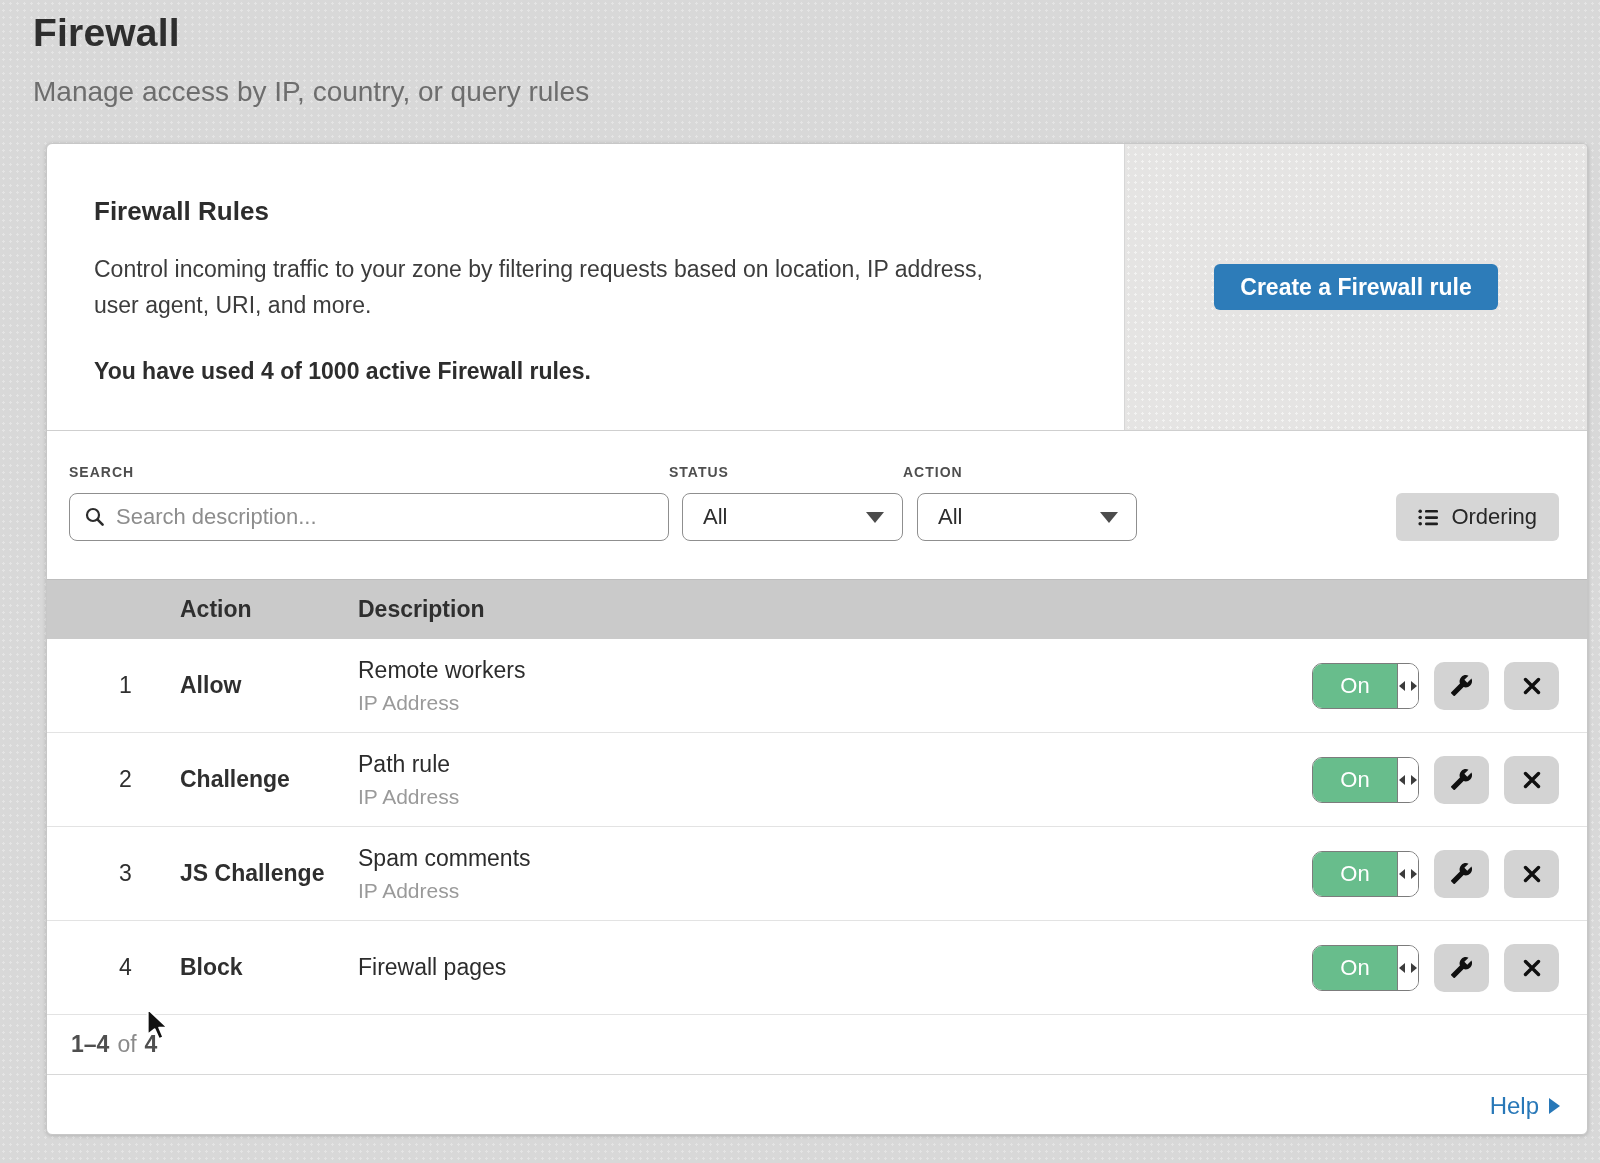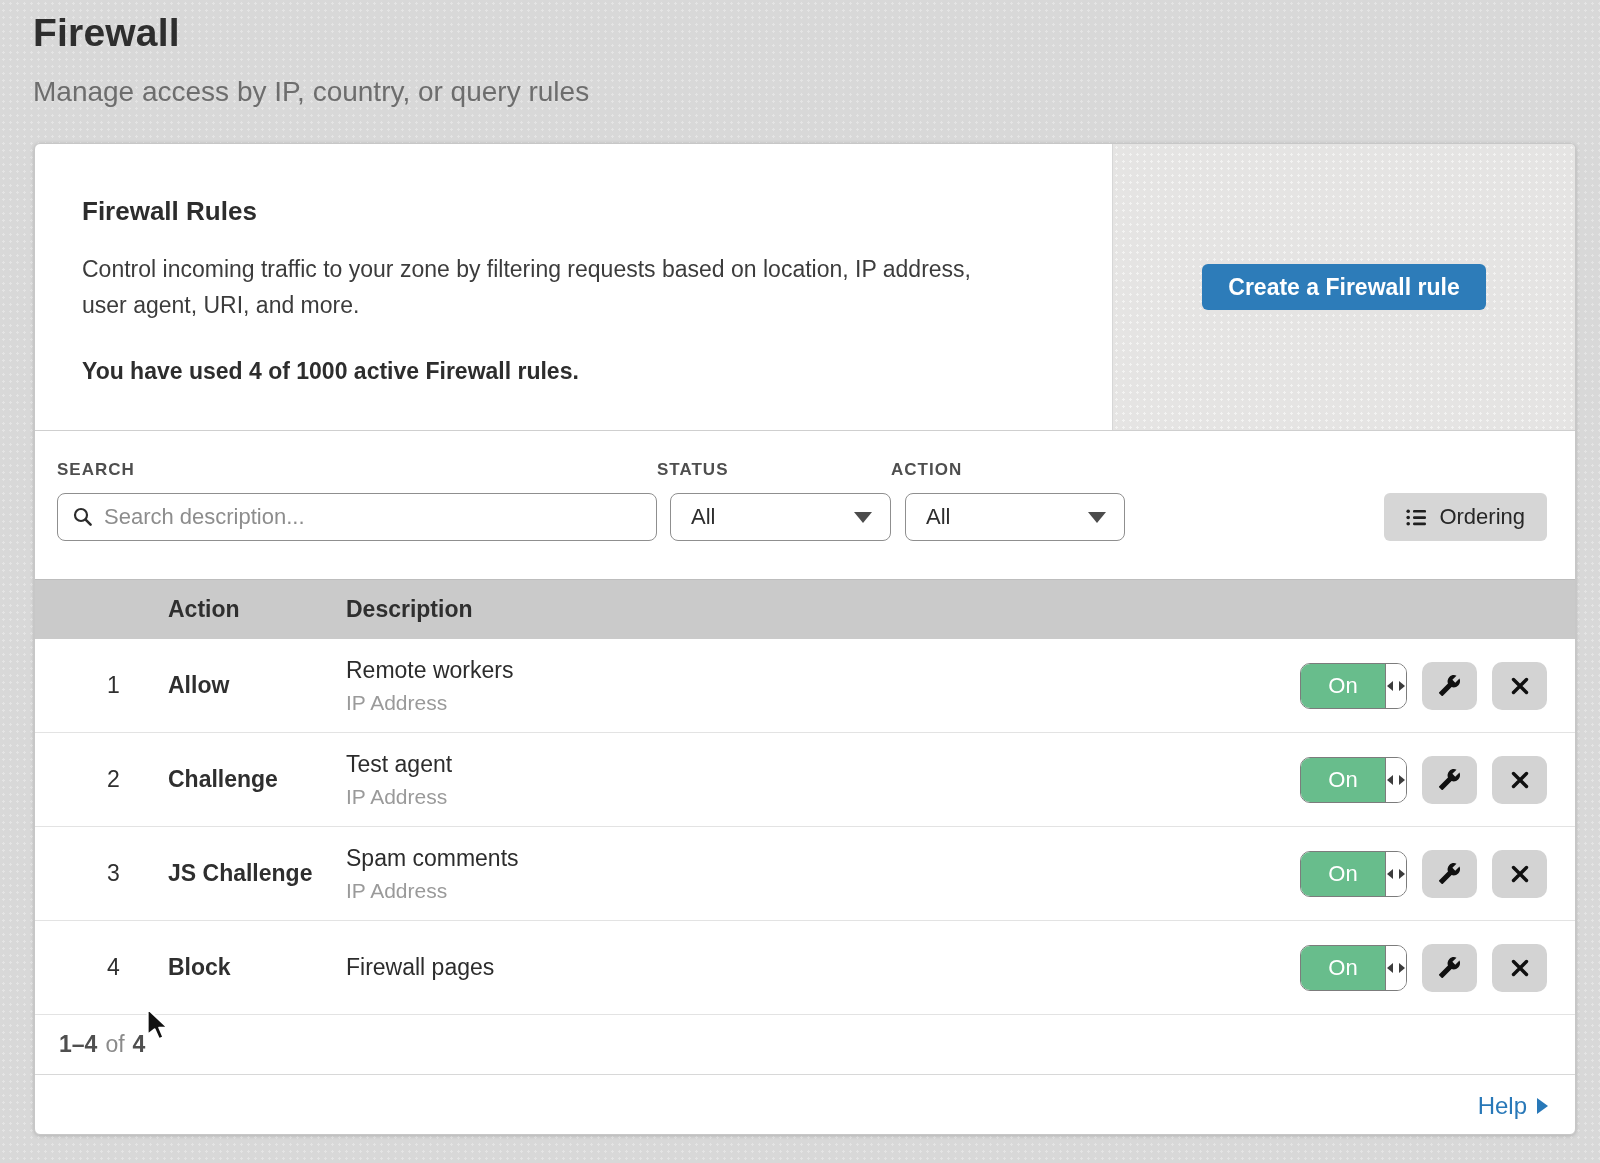--- a/index.html
+++ b/index.html
@@ -13,21 +13,21 @@
     position:relative;
   }
 
   
   .page-header { padding:10px 0 0 33px; }
   .page-title { font-size:39px; font-weight:600; color:#2e2e2e; line-height:1.2; letter-spacing:.2px; }
   .page-subtitle { font-size:28px; font-weight:400; color:#6d6d6d; margin-top:18px; line-height:1.2; }
 
   
   .card {
-    position:absolute; left:34px; top:143px; width:1542px; height:992px;
+    position:absolute; left:46px; top:143px; width:1542px; height:992px;
     background:#fff; border:1px solid #c7c7c7; border-radius:6px;
     box-shadow:0 1px 4px rgba(0,0,0,.18);
     overflow:hidden;
   }
 
   
   .intro { display:flex; height:287px; border-bottom:1px solid #cfcfcf; }
   .intro-left { flex:1 1 auto; padding:52px 90px 0 47px; }
   .intro-heading { font-size:26px; font-weight:700; color:#2d2d2d; margin-bottom:24px; }
   .intro-desc { font-size:23px; color:#3c3c3c; line-height:36px; }
@@ -41,21 +41,21 @@
   }
   .btn-primary {
     background:#2d7cb9; color:#fff; border:none; border-radius:6px;
     font-family:inherit; font-size:23px; font-weight:600;
     padding:0 26px; height:46px; cursor:pointer;
   }
 
   
   .filters { height:148px; display:flex; align-items:flex-end; padding:0 28px 38px 22px; }
   .filter-group { display:flex; flex-direction:column; }
-  .filter-label { font-size:17px; font-weight:700; letter-spacing:1px; color:#4e4e4e; margin-bottom:13px; }
+  .filter-label { font-size:14px; font-weight:700; letter-spacing:1px; color:#4e4e4e; margin-bottom:13px; }
   .search-box {
     width:600px; height:48px; border:1px solid #8f8f8f; border-radius:8px;
     display:flex; align-items:center; padding:0 14px; background:#fff;
   }
   .search-box input {
     border:none; outline:none; flex:1; font-family:Liberation Sans, sans-serif; font-size:22px; color:#333; margin-left:10px; background:transparent;
   }
   .search-box input::placeholder { color:#8d8d8d; }
   .select-box {
     height:48px; border:1px solid #8f8f8f; border-radius:8px; background:#fff;
@@ -218,21 +218,21 @@
             <path d="M3.5 3.5 L16.5 16.5 M16.5 3.5 L3.5 16.5" stroke="#101010" stroke-width="3.4" stroke-linecap="round"></path>
           </svg>
         </button>
       </div>
     </div>
 
     <div class="rule-row">
       <div class="cell-num">2</div>
       <div class="cell-action">Challenge</div>
       <div class="cell-desc">
-        <div class="desc-title">Test agent</div>
+        <div class="desc-title">Path rule</div>
         <div class="desc-sub">IP Address</div>
       </div>
       <div class="cell-controls">
         <div class="toggle">
           <span class="toggle-on">On</span>
           <span class="toggle-knob">
             <svg width="20" height="12" viewBox="0 0 20 12">
               <polygon points="7,1 7,11 1,6" fill="#3c3c3c"></polygon>
                 <polygon points="13,1 13,11 19,6" fill="#3c3c3c"></polygon>
             </svg>

